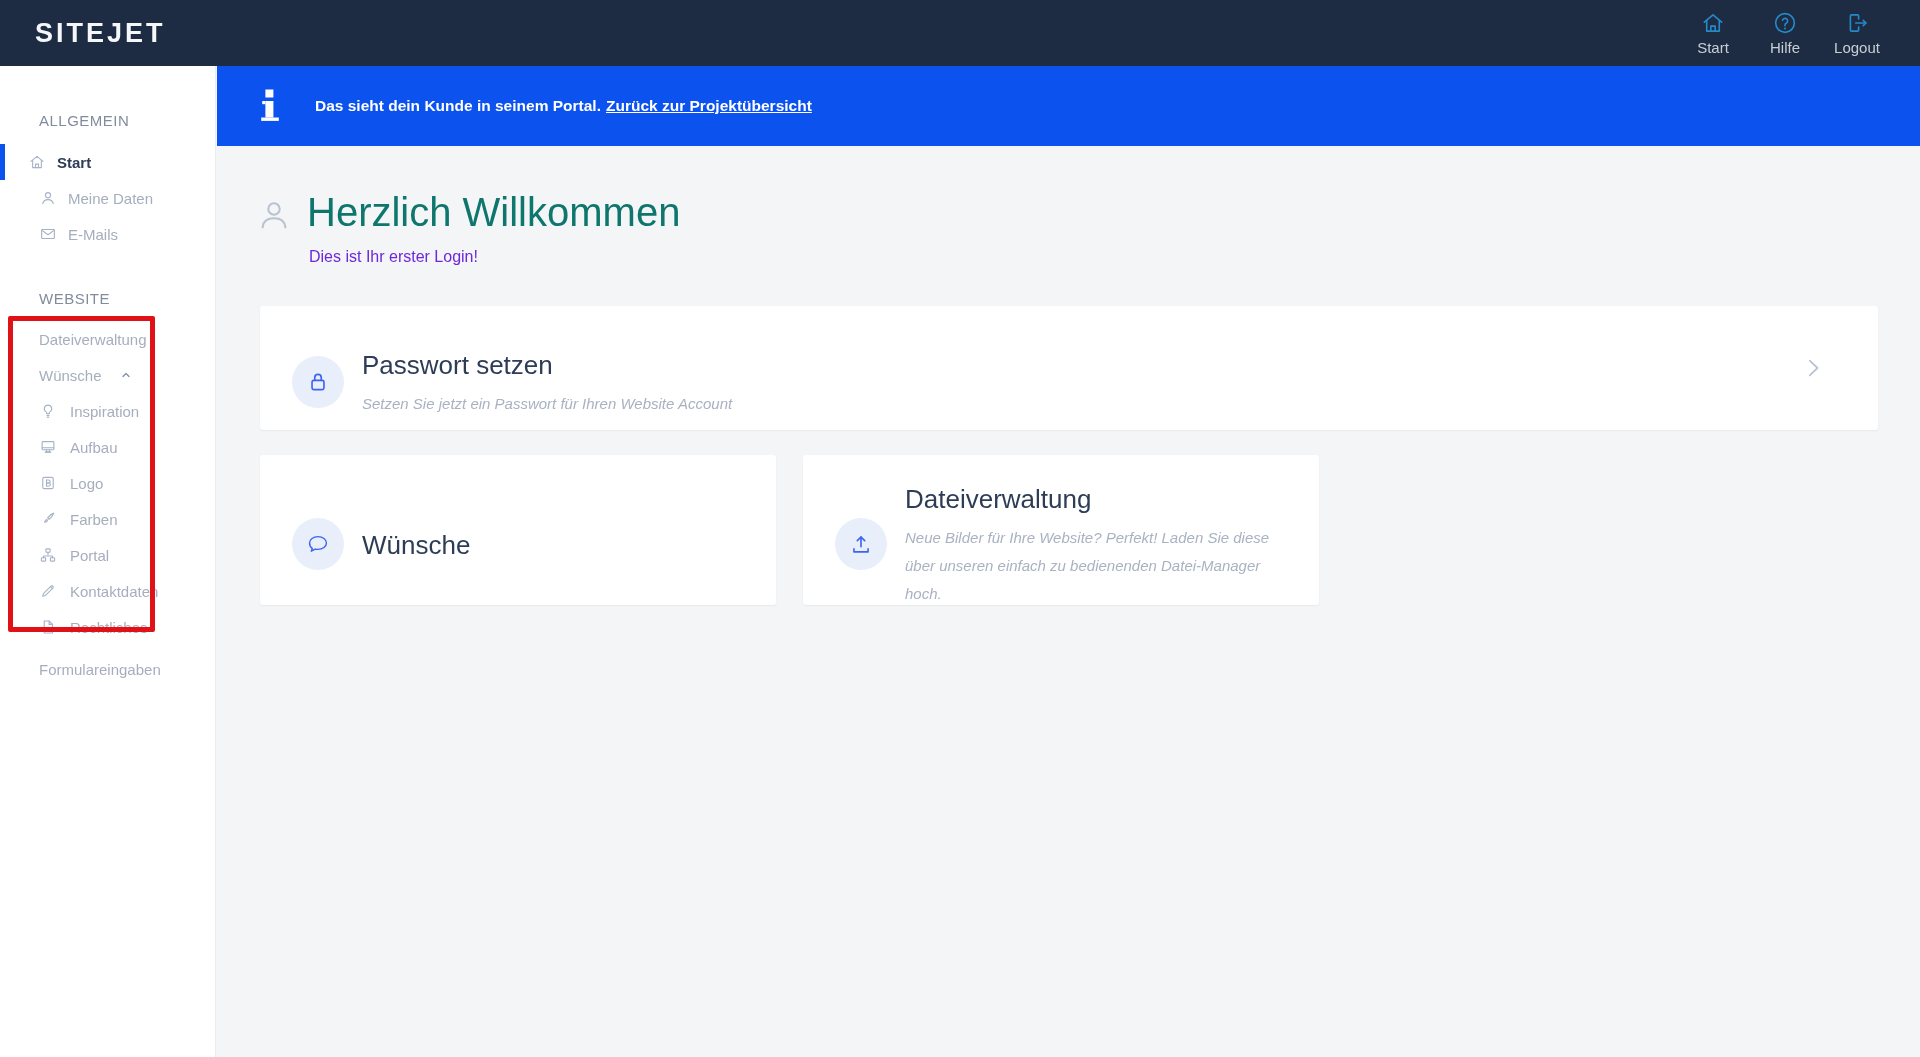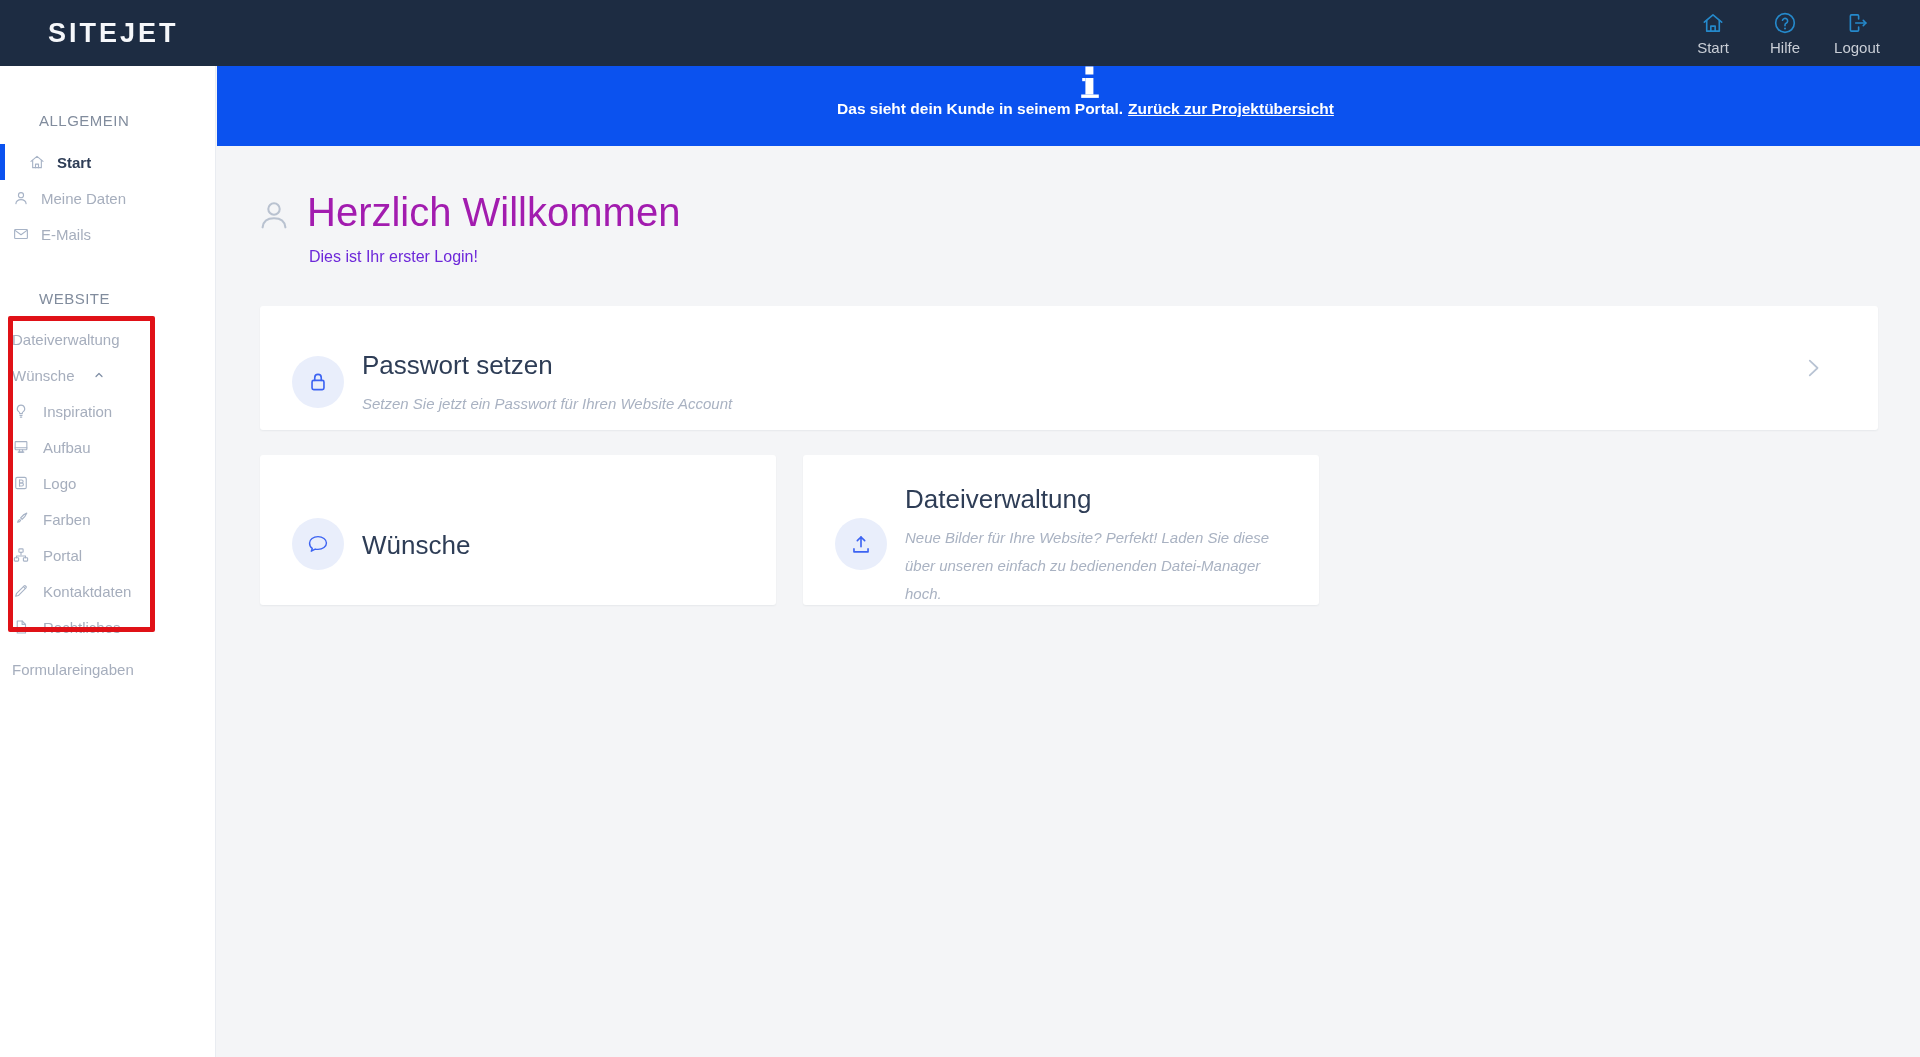--- a/index.html
+++ b/index.html
@@ -6,57 +6,57 @@
   body{
     width:1920px;height:1057px;position:relative;overflow:hidden;
     font-family:"Liberation Sans",sans-serif;background:#f4f5f7;
     -webkit-font-smoothing:antialiased;
   }
   svg{display:block;}
 
   
   .topbar{position:absolute;left:0;top:0;width:1920px;height:66px;background:#1d2c42;
           display:flex;align-items:center;justify-content:space-between;z-index:30;}
-  .logo{margin-left:48px;color:#f5f7fa;font-size:27px;font-weight:800;letter-spacing:3px;}
+  .logo{margin-left:35px;color:#f5f7fa;font-size:27px;font-weight:800;letter-spacing:3px;}
   .topnav{display:flex;align-items:center;gap:26px;padding-right:40px;}
   .navitem{display:flex;flex-direction:column;align-items:center;gap:3px;min-width:46px;cursor:pointer;}
   .navitem .nicon{color:#2589cb;}
   .navitem .nlabel{color:#c9ced6;font-size:15px;}
 
   
   .banner{position:absolute;left:217px;top:66px;width:1703px;height:80px;background:#0b52ef;
-          display:flex;align-items:center;z-index:10;flex-direction:column;}
+          display:flex;align-items:center;z-index:10;}
   .banner-icon{margin-left:42px;}
   .banner-textwrap{margin-left:34px;color:#ffffff;font-size:15.5px;font-weight:bold;}
   .banner-link{color:#ffffff;text-decoration:underline;margin-left:5px;cursor:pointer;}
 
   
   .sidebar{position:absolute;left:0;top:66px;width:216px;height:991px;background:#ffffff;
            border-right:1px solid #e9ecf1;box-sizing:border-box;padding-top:46px;z-index:20;}
   .sec-header{padding-left:39px;height:18px;line-height:18px;font-size:15px;color:#818c9d;
               letter-spacing:.5px;margin-bottom:14px;}
   .sec-header.second{margin-top:38px;margin-bottom:13px;}
-  .srow{height:36px;display:flex;align-items:center;padding-left:12px;gap:11px;
+  .srow{height:36px;display:flex;align-items:center;padding-left:39px;gap:11px;
         font-size:15px;color:#a6aebd;cursor:pointer;box-sizing:border-box;}
   .srow .sicon{color:#a7b3c6;flex:0 0 auto;}
   .srow.active{border-left:5px solid #0b52ef;padding-left:23px;}
   .srow.active .slabel{color:#2e3d56;font-weight:bold;}
   .srow.sub{gap:13px;}
   .srow.gap-top{margin-top:6px;}
   .caret{color:#7e8da4;margin-left:7px;}
 
   
   .redbox{position:absolute;left:8px;top:316px;width:147px;height:316px;
           border:5px solid #e01117;border-radius:2px;box-sizing:border-box;
           pointer-events:none;z-index:40;}
 
   
   .main{position:absolute;left:217px;top:146px;width:1703px;height:911px;background:#f4f5f7;}
   .welcome-icon{position:absolute;left:38px;top:50px;color:#b9c2d0;}
-  .welcome-title{position:absolute;left:90px;top:42px;font-size:40px;color:#a21caf;line-height:48px;}
+  .welcome-title{position:absolute;left:90px;top:42px;font-size:40px;color:#0f766e;line-height:48px;}
   .welcome-sub{position:absolute;left:92px;top:102px;font-size:16px;color:#6d28d9;}
 
   .card{position:absolute;background:#ffffff;border-radius:3px;
         box-shadow:0 1px 2px rgba(20,30,55,.06);display:flex;align-items:center;
         padding:28px 30px 0 32px;box-sizing:border-box;cursor:pointer;}
   .card1{left:43px;top:160px;width:1618px;height:124px;}
   .card-w{left:43px;top:309px;width:516px;height:150px;}
   .card-d{left:586px;top:309px;width:516px;height:150px;}
   .icon-circle{width:52px;height:52px;border-radius:50%;background:#e9eefb;flex:0 0 auto;
                display:flex;align-items:center;justify-content:center;color:#3c63f2;}

